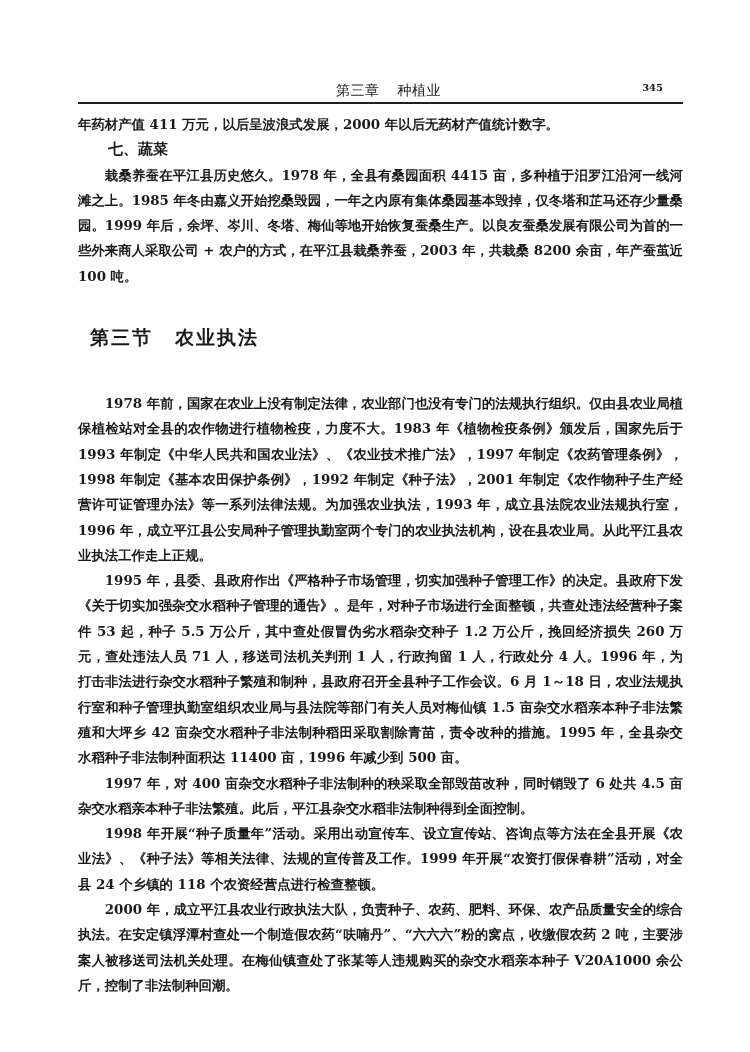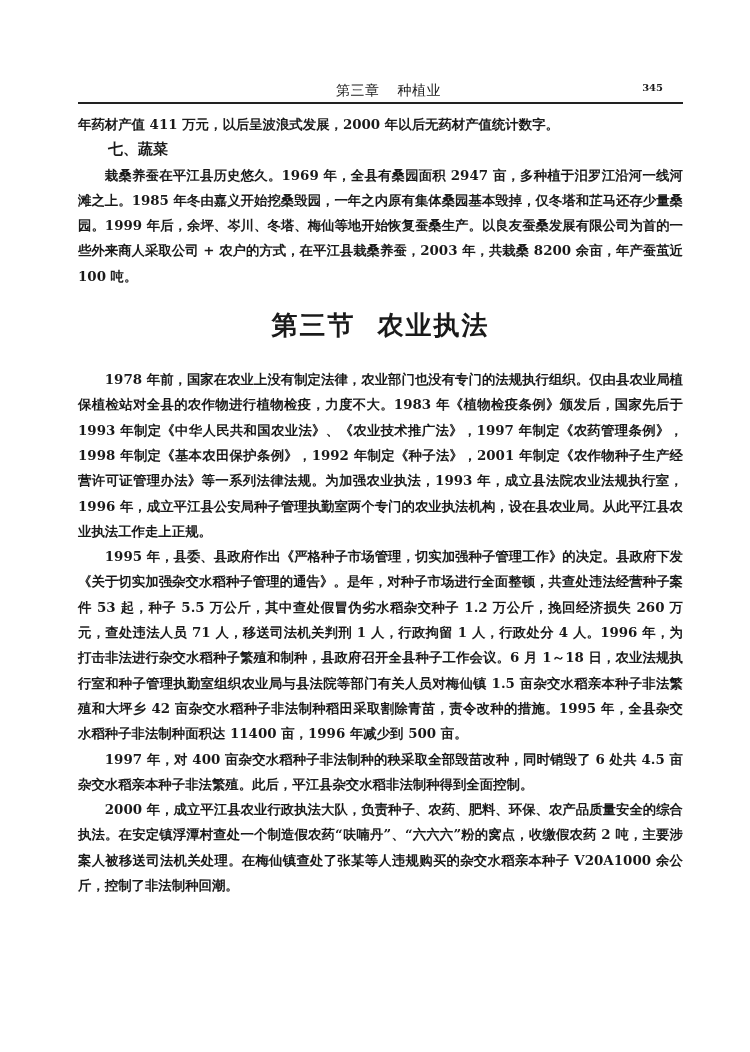--- a/index.html
+++ b/index.html
@@ -8,43 +8,44 @@
   .page-header { position: absolute; left: 78px; top: 80px; width: 605px; height: 22px; }
   .running-head { position: absolute; left: 16px; right: 0; top: 2px; text-align: center;
                   font-size: 14px; letter-spacing: 0.5px; }
   .running-head .sep { display: inline-block; width: 18px; }
   .page-number { position: absolute; right: 20px; top: 2px; font-size: 10px; font-weight: bold; }
   .header-rule { position: absolute; left: 78px; top: 102px; width: 605px; height: 2px; background: #222; }
   .content { position: absolute; left: 78px; top: 112px; width: 605px; font-size: 13.4px; line-height: 25.3px; }
   .content p { margin: 0; text-align: justify; text-justify: inter-character; font-weight: bold; }
   .content p.indent { text-indent: 2em; }
   .subhead { margin: 0; padding-left: 2em; font-weight: bold; font-size: 15px; line-height: 25.3px; }
-  .section-title { margin: 0; text-align: center; font-family: "DejaVu Sans", "Liberation Sans", sans-serif;
-                   font-weight: bold; font-size: 26px; line-height: 32px; letter-spacing: 2px; }
+  .section-title { margin: 12px; text-align: left; font-family: "DejaVu Sans", "Liberation Sans", sans-serif;
+                   font-weight: bold; font-size: 19px; line-height: 32px; letter-spacing: 2px; }
   .section-title-wrap { padding-top: 20px; padding-bottom: 26px; }
   .section-title .gap { display: inline-block; width: 22px; }
 </style>
 </head>
 <body>
 
 <div class="page-header">
   <div class="running-head">
     <span>第三章</span><span class="sep"></span><span>种植业</span>
   </div>
   <div class="page-number">345</div>
 </div>
 <div class="header-rule"></div>
 
 <div class="content">
   <p>年药材产值 411 万元，以后呈波浪式发展，2000 年以后无药材产值统计数字。</p>
   <h3 class="subhead">七、蔬菜</h3>
-  <p class="indent">栽桑养蚕在平江县历史悠久。1969 年，全县有桑园面积 2947 亩，多种植于汨罗江沿河一线河滩之上。1985 年冬由嘉义开始挖桑毁园，一年之内原有集体桑园基本毁掉，仅冬塔和芷马还存少量桑园。1999 年后，余坪、岑川、冬塔、梅仙等地开始恢复蚕桑生产。以良友蚕桑发展有限公司为首的一些外来商人采取公司 + 农户的方式，在平江县栽桑养蚕，2003 年，共栽桑 8200 余亩，年产蚕茧近 100 吨。</p>
+  <p class="indent">栽桑养蚕在平江县历史悠久。1978 年，全县有桑园面积 4415 亩，多种植于汨罗江沿河一线河滩之上。1985 年冬由嘉义开始挖桑毁园，一年之内原有集体桑园基本毁掉，仅冬塔和芷马还存少量桑园。1999 年后，余坪、岑川、冬塔、梅仙等地开始恢复蚕桑生产。以良友蚕桑发展有限公司为首的一些外来商人采取公司 + 农户的方式，在平江县栽桑养蚕，2003 年，共栽桑 8200 余亩，年产蚕茧近 100 吨。</p>
 
   <div class="section-title-wrap">
     <h2 class="section-title"><span>第三节</span><span class="gap"></span><span>农业执法</span></h2>
   </div>
 
   <p class="indent">1978 年前，国家在农业上没有制定法律，农业部门也没有专门的法规执行组织。仅由县农业局植保植检站对全县的农作物进行植物检疫，力度不大。1983 年《植物检疫条例》颁发后，国家先后于 1993 年制定《中华人民共和国农业法》、《农业技术推广法》，1997 年制定《农药管理条例》，1998 年制定《基本农田保护条例》，1992 年制定《种子法》，2001 年制定《农作物种子生产经营许可证管理办法》等一系列法律法规。为加强农业执法，1993 年，成立县法院农业法规执行室，1996 年，成立平江县公安局种子管理执勤室两个专门的农业执法机构，设在县农业局。从此平江县农业执法工作走上正规。</p>
   <p class="indent">1995 年，县委、县政府作出《严格种子市场管理，切实加强种子管理工作》的决定。县政府下发《关于切实加强杂交水稻种子管理的通告》。是年，对种子市场进行全面整顿，共查处违法经营种子案件 53 起，种子 5.5 万公斤，其中查处假冒伪劣水稻杂交种子 1.2 万公斤，挽回经济损失 260 万元，查处违法人员 71 人，移送司法机关判刑 1 人，行政拘留 1 人，行政处分 4 人。1996 年，为打击非法进行杂交水稻种子繁殖和制种，县政府召开全县种子工作会议。6 月 1～18 日，农业法规执行室和种子管理执勤室组织农业局与县法院等部门有关人员对梅仙镇 1.5 亩杂交水稻亲本种子非法繁殖和大坪乡 42 亩杂交水稻种子非法制种稻田采取割除青苗，责令改种的措施。1995 年，全县杂交水稻种子非法制种面积达 11400 亩，1996 年减少到 500 亩。</p>
   <p class="indent">1997 年，对 400 亩杂交水稻种子非法制种的秧采取全部毁苗改种，同时销毁了 6 处共 4.5 亩杂交水稻亲本种子非法繁殖。此后，平江县杂交水稻非法制种得到全面控制。</p>
+  <p class="indent">1998 年开展“种子质量年”活动。采用出动宣传车、设立宣传站、咨询点等方法在全县开展《农业法》、《种子法》等相关法律、法规的宣传普及工作。1999 年开展“农资打假保春耕”活动，对全县 24 个乡镇的 118 个农资经营点进行检查整顿。</p>
   <p class="indent">2000 年，成立平江县农业行政执法大队，负责种子、农药、肥料、环保、农产品质量安全的综合执法。在安定镇浮潭村查处一个制造假农药“呋喃丹”、“六六六”粉的窝点，收缴假农药 2 吨，主要涉案人被移送司法机关处理。在梅仙镇查处了张某等人违规购买的杂交水稻亲本种子 V20A1000 余公斤，控制了非法制种回潮。</p>
 
 </div>
 
 </body></html>

